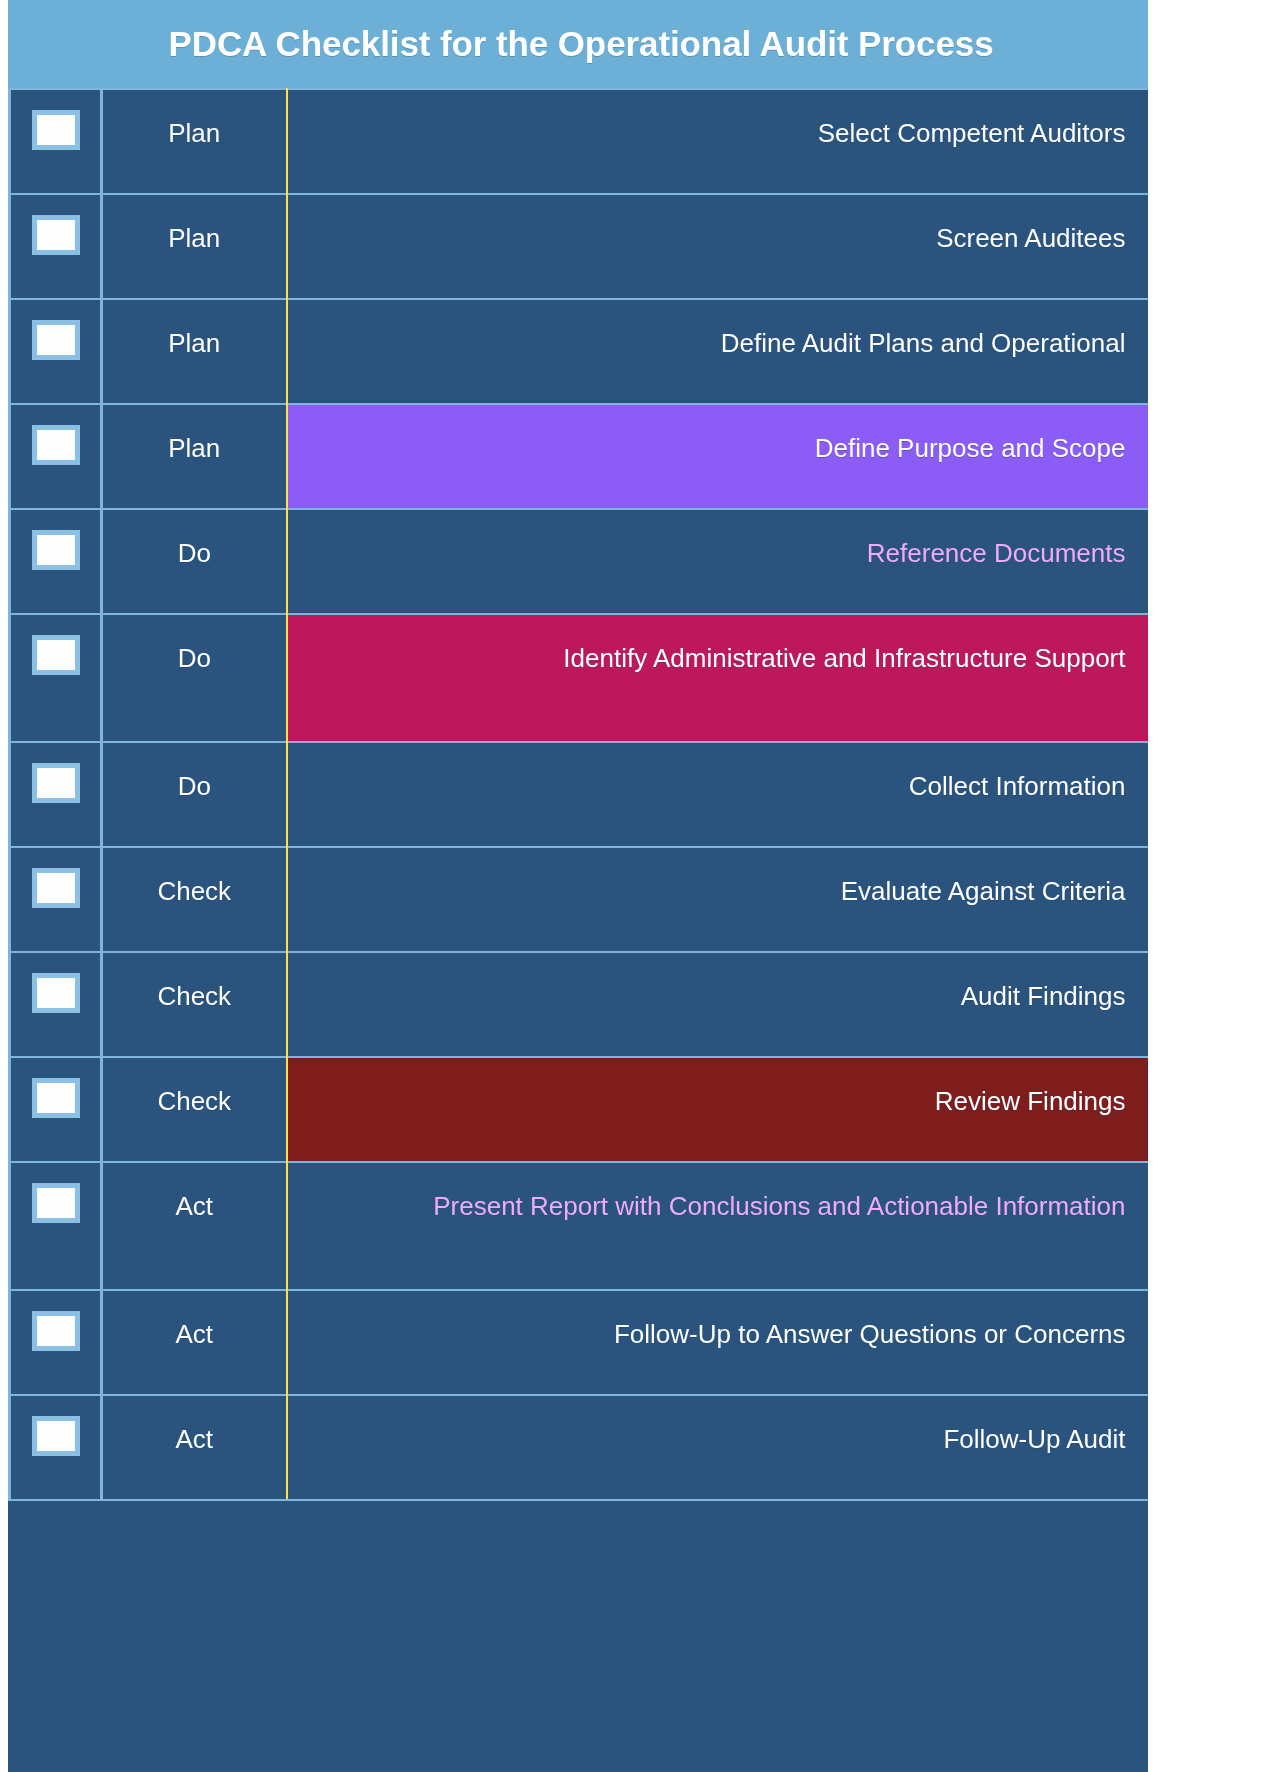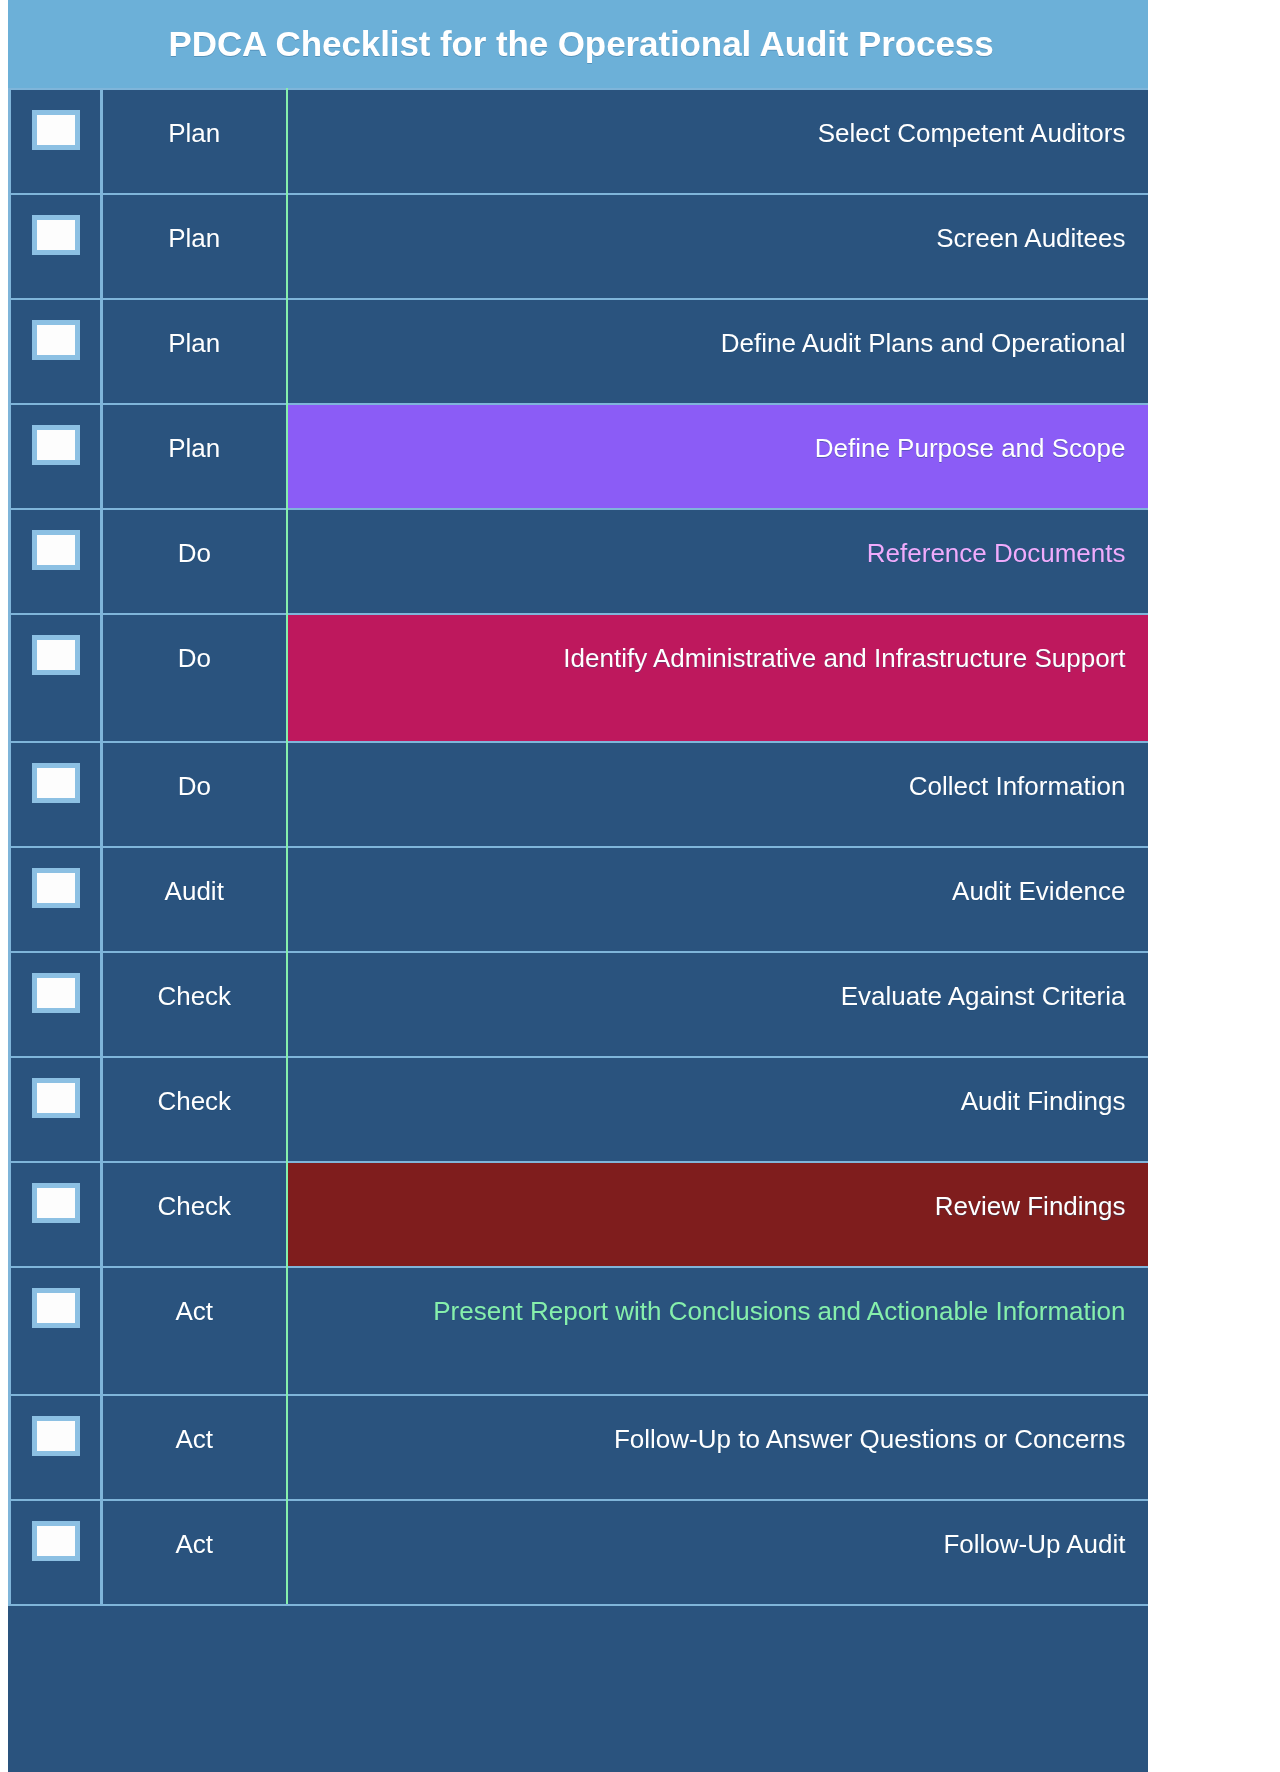--- a/index.html
+++ b/index.html
@@ -64,21 +64,21 @@
   .checklist tr:first-child td {
     border-top: 2px solid #7fb5da;
   }
   .checklist td.col-check {
     width: 92px;
     border-right: 3px solid #7fb5da;
     padding: 0;
   }
   .checklist td.col-phase {
     width: 185px;
-    border-right: 2px solid #86efac;
+    border-right: 2px solid #fde047;
     text-align: center;
     padding-top: 21px;
   }
   .checklist td.col-task {
     width: 863px;
     border-right: none;
     text-align: right;
     padding-top: 21px;
     padding-left: 16px;
     padding-right: 24px;
@@ -190,29 +190,20 @@
           </td>
           <td class="col-phase" style="background: rgb(42, 83, 126);"><span class="cell-text" style="color: rgb(255, 255, 255);">Do</span></td>
           <td class="col-task" style="background: rgb(42, 83, 126);"><span class="cell-text" style="color: rgb(255, 255, 255);">Collect Information</span></td>
         </tr>
         <tr>
           <td class="col-check" style="background: rgb(42, 83, 126);">
             <div class="cb-wrap">
               <span class="checkbox" aria-checked="false" style="background: rgb(253, 253, 253); border-color: rgb(140, 192, 227);"></span>
             </div>
           </td>
-          <td class="col-phase" style="background: rgb(42, 83, 126);"><span class="cell-text" style="color: rgb(255, 255, 255);">Audit</span></td>
-          <td class="col-task" style="background: rgb(42, 83, 126);"><span class="cell-text" style="color: rgb(255, 255, 255);">Audit Evidence</span></td>
-        </tr>
-        <tr>
-          <td class="col-check" style="background: rgb(42, 83, 126);">
-            <div class="cb-wrap">
-              <span class="checkbox" aria-checked="false" style="background: rgb(253, 253, 253); border-color: rgb(140, 192, 227);"></span>
-            </div>
-          </td>
           <td class="col-phase" style="background: rgb(42, 83, 126);"><span class="cell-text" style="color: rgb(255, 255, 255);">Check</span></td>
           <td class="col-task" style="background: rgb(42, 83, 126);"><span class="cell-text" style="color: rgb(255, 255, 255);">Evaluate Against Criteria</span></td>
         </tr>
         <tr>
           <td class="col-check" style="background: rgb(42, 83, 126);">
             <div class="cb-wrap">
               <span class="checkbox" aria-checked="false" style="background: rgb(253, 253, 253); border-color: rgb(140, 192, 227);"></span>
             </div>
           </td>
           <td class="col-phase" style="background: rgb(42, 83, 126);"><span class="cell-text" style="color: rgb(255, 255, 255);">Check</span></td>
@@ -227,21 +218,21 @@
           <td class="col-phase" style="background: rgb(42, 83, 126);"><span class="cell-text" style="color: rgb(255, 255, 255);">Check</span></td>
           <td class="col-task" style="background: #7f1d1d;"><span class="cell-text" style="color: rgb(255, 255, 255);">Review Findings</span></td>
         </tr>
         <tr class="tall">
           <td class="col-check" style="background: rgb(42, 83, 126);">
             <div class="cb-wrap">
               <span class="checkbox" aria-checked="false" style="background: rgb(253, 253, 253); border-color: rgb(140, 192, 227);"></span>
             </div>
           </td>
           <td class="col-phase" style="background: rgb(42, 83, 126);"><span class="cell-text" style="color: rgb(255, 255, 255);">Act</span></td>
-          <td class="col-task" style="background: rgb(42, 83, 126);"><span class="cell-text" style="color: #86efac;">Present Report with Conclusions and Actionable Information</span></td>
+          <td class="col-task" style="background: rgb(42, 83, 126);"><span class="cell-text" style="color: #f0abfc;">Present Report with Conclusions and Actionable Information</span></td>
         </tr>
         <tr>
           <td class="col-check" style="background: rgb(42, 83, 126);">
             <div class="cb-wrap">
               <span class="checkbox" aria-checked="false" style="background: rgb(253, 253, 253); border-color: rgb(140, 192, 227);"></span>
             </div>
           </td>
           <td class="col-phase" style="background: rgb(42, 83, 126);"><span class="cell-text" style="color: rgb(255, 255, 255);">Act</span></td>
           <td class="col-task" style="background: rgb(42, 83, 126);"><span class="cell-text" style="color: rgb(255, 255, 255);">Follow-Up to Answer Questions or Concerns</span></td>
         </tr>

